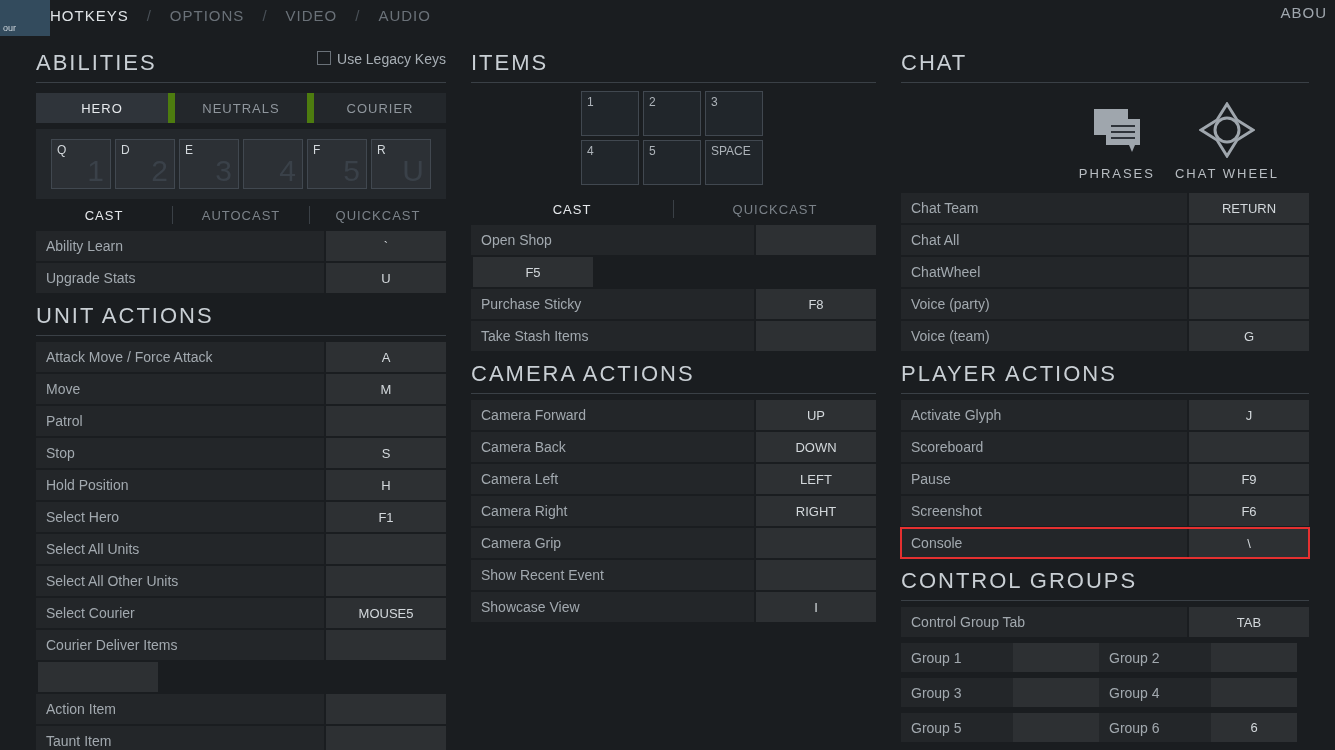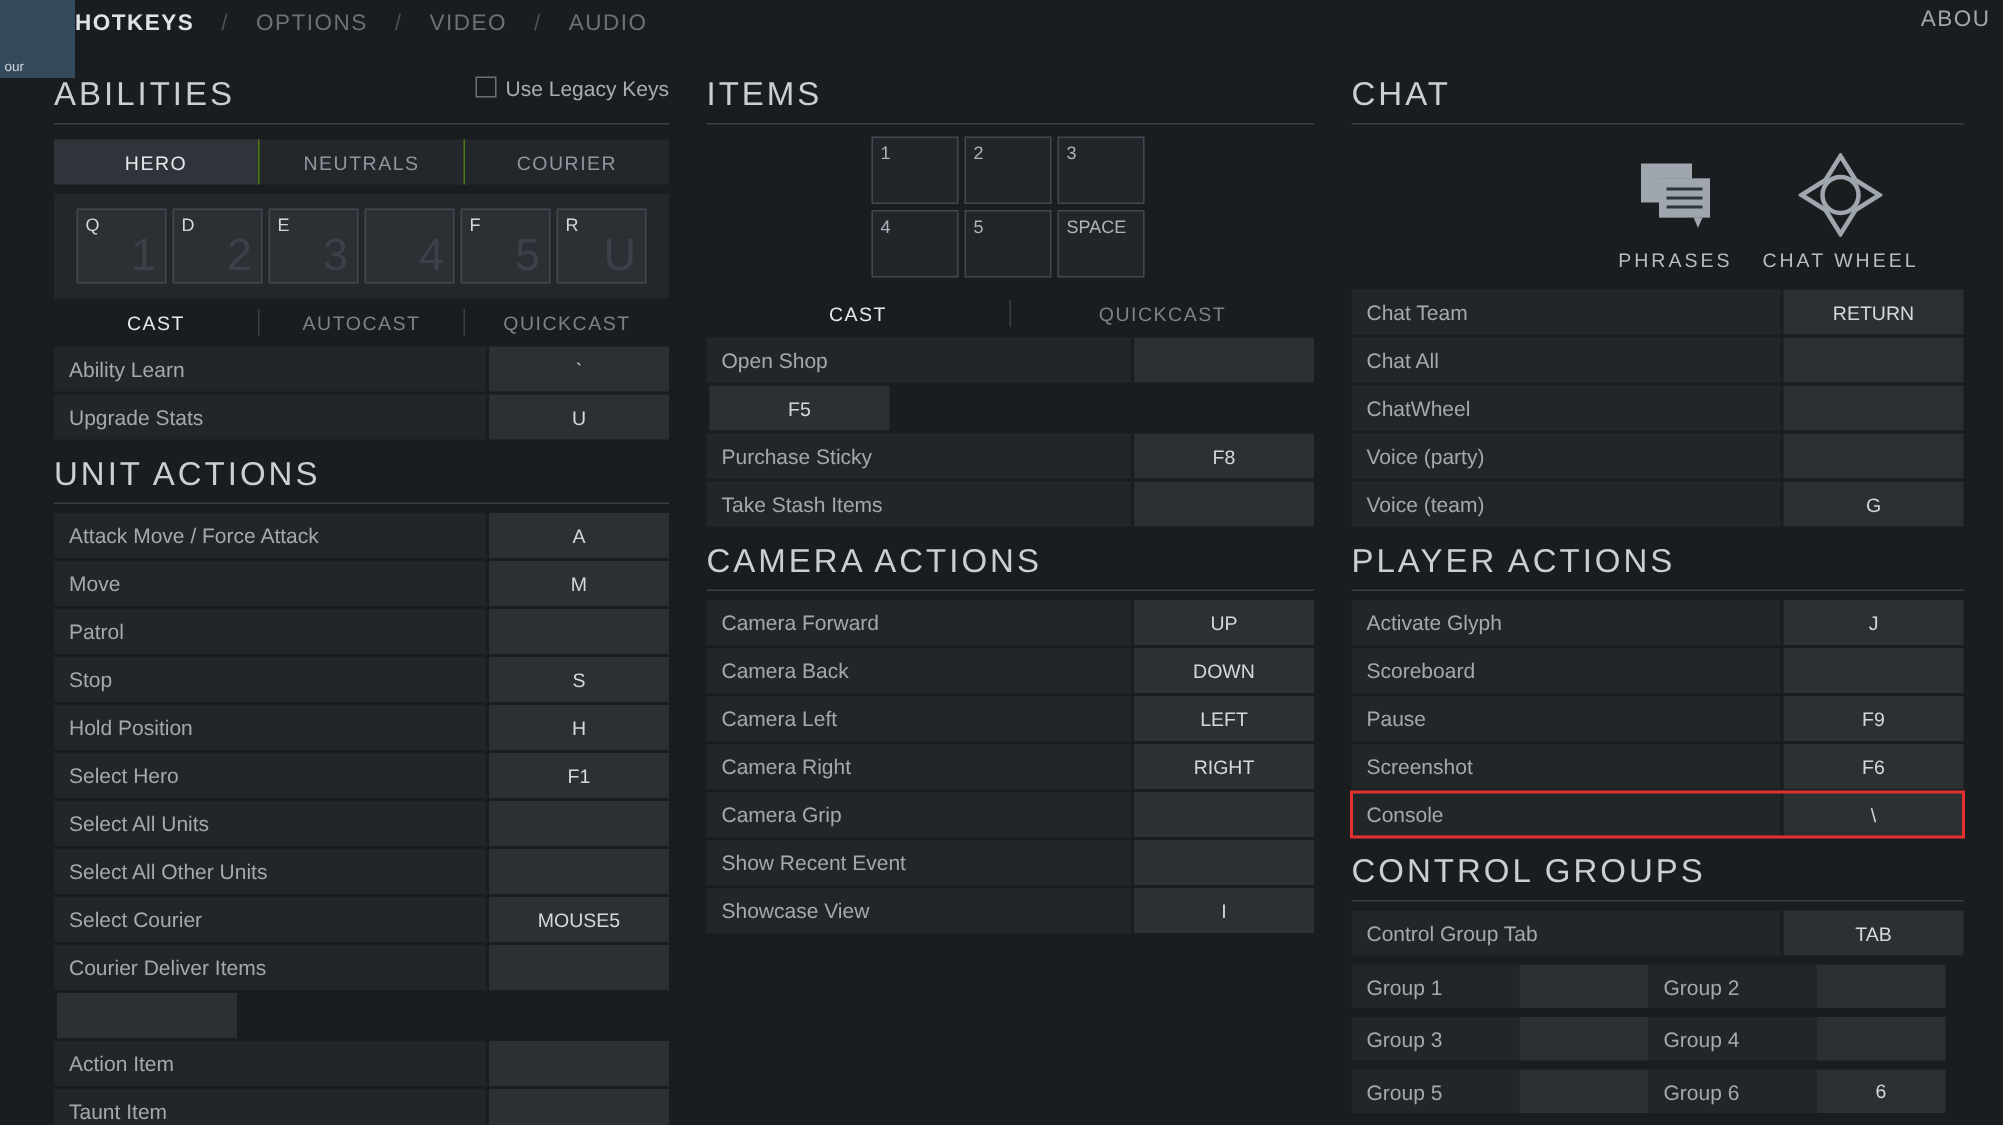--- a/index.html
+++ b/index.html
@@ -18,32 +18,32 @@
     padding-left: 50px;
     gap: 0;
     font-size: 15px;
     letter-spacing: 1px;
   }
   .topnav-item {
     color: #6a7178;
     padding: 6px 0;
     cursor: pointer;
   }
-  .topnav-item.active { color: #dfe3e6; font-weight: 700; }
+  .topnav-item.active { color: #dfe3e6; font-weight: 400; }
   .topnav-sep { color: #4a5158; padding: 0 18px; }
   .topnav-about {
     position: absolute;
     right: 8px;
     top: 4px;
     color: #9fa6ad;
     font-size: 15px;
     letter-spacing: 1px;
   }
   .corner-stub {
-    position: absolute; left: 0; top: 0; width: 50px; height: 52px;
+    position: absolute; left: 0; top: 0; width: 50px; height: 36px;
     background: #334b5d; color: #cfd6dc; font-size: 9px;
     display: flex; align-items: flex-end; padding: 3px;
   }
 
   .columns {
     display: flex;
     padding: 10px 20px 0 36px;
     gap: 25px;
   }
   .col { display: flex; flex-direction: column; }
@@ -79,21 +79,21 @@
   }
   .tabbar .tab {
     flex: 1;
     display: flex;
     align-items: center;
     justify-content: center;
     font-size: 13px;
     letter-spacing: 1px;
     color: #8f969d;
     cursor: pointer;
-    border-right: 1px solid #4d7c0f;
+    border-right: 7px solid #4d7c0f;
   }
   .tabbar .tab:last-child { border-right: none; }
   .tabbar .tab.active { color: #e6e9ec; background: #2f343a; }
 
   .ability-slots-wrap {
     background: #23272b;
     padding: 10px 8px;
     display: flex;
     gap: 4px;
     justify-content: center;

